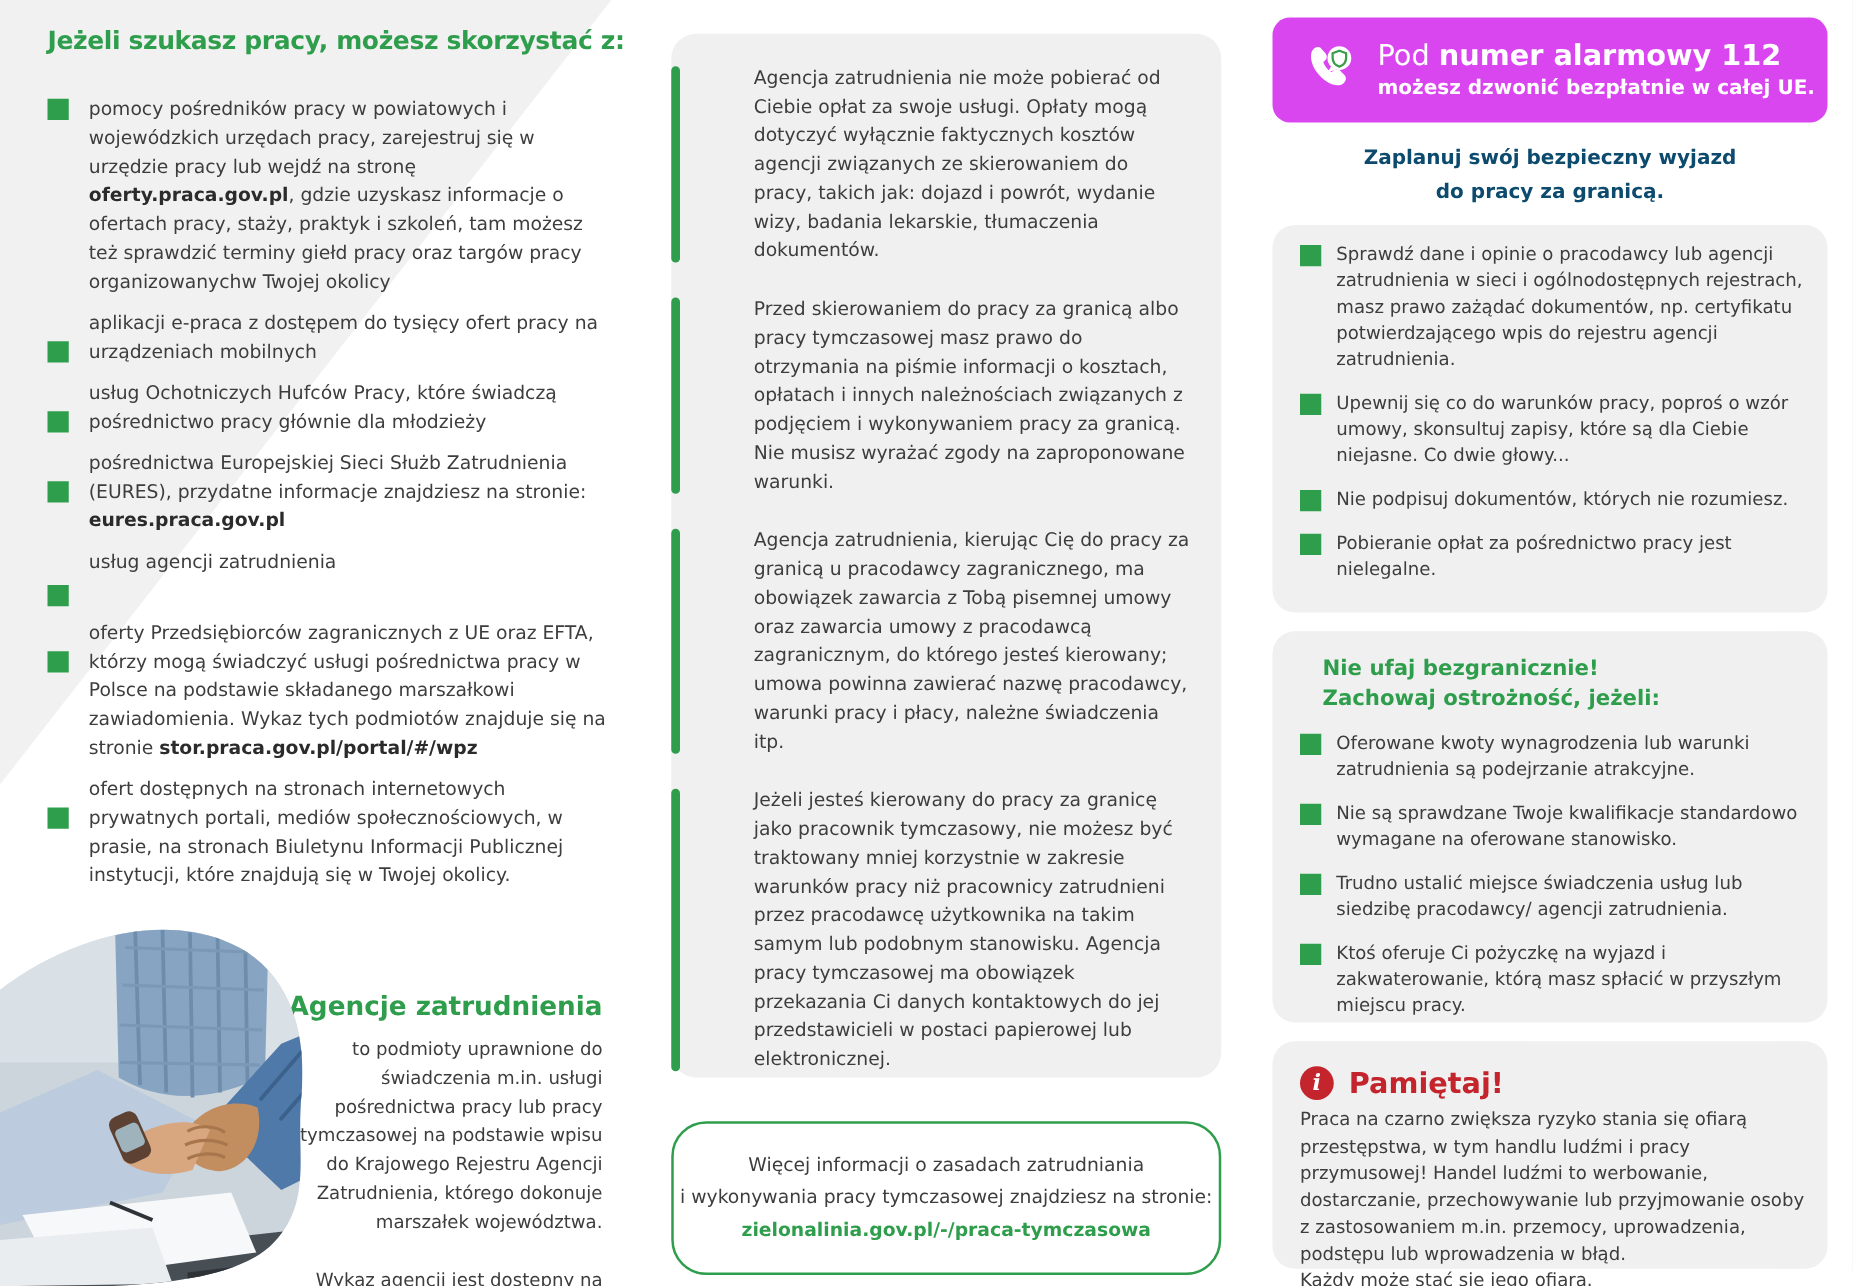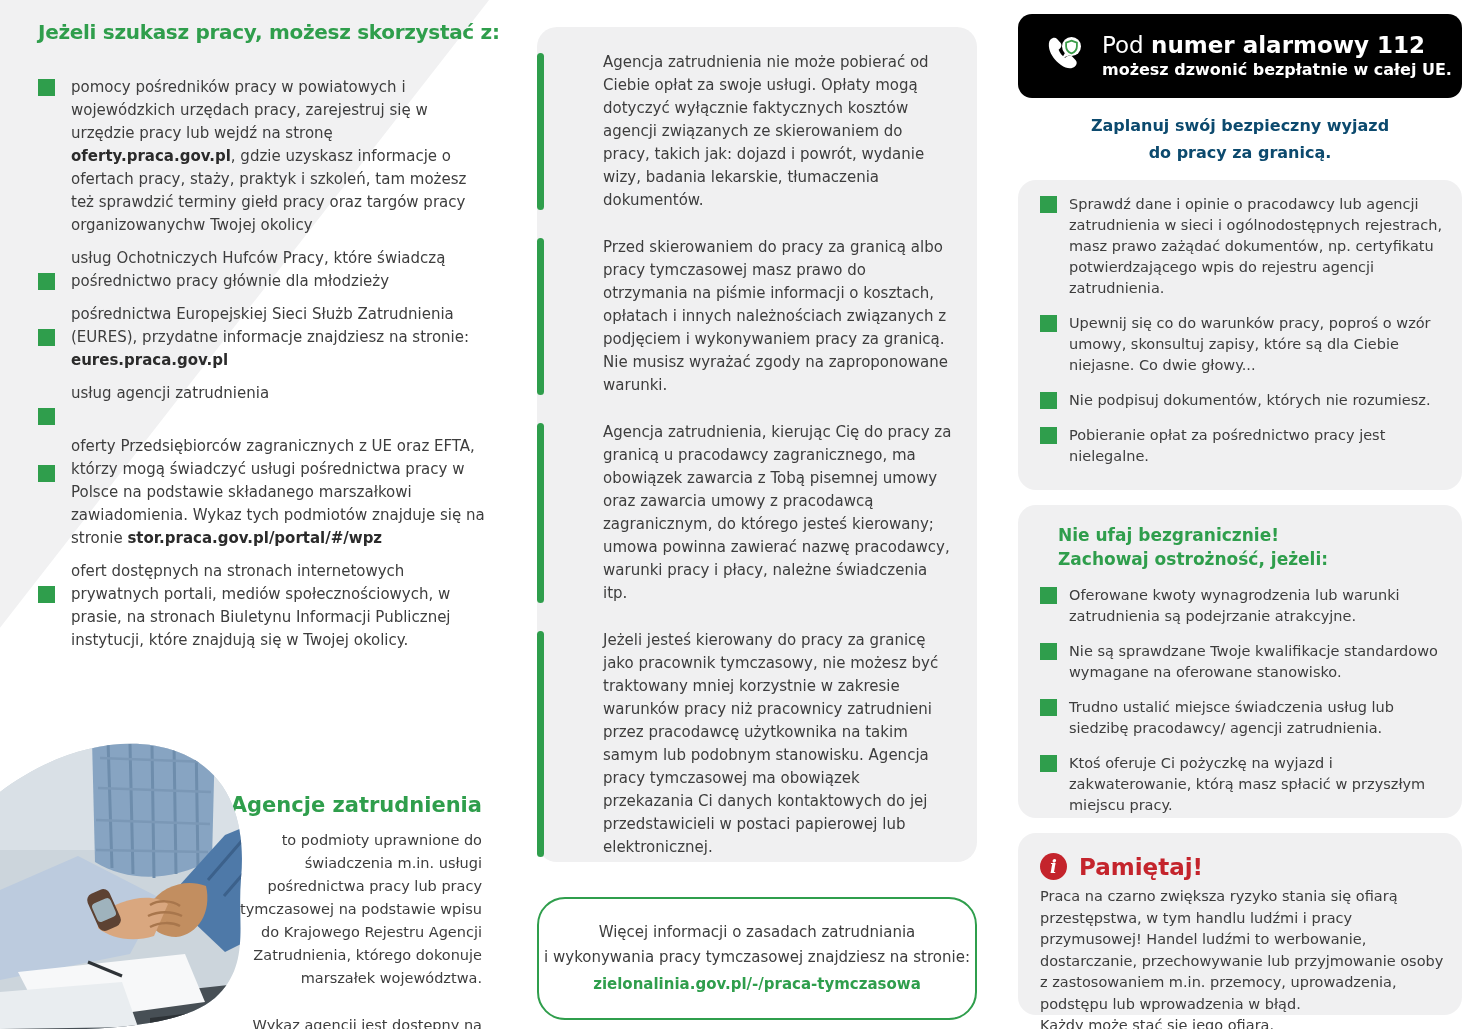--- a/index.html
+++ b/index.html
@@ -52,21 +52,21 @@
     border-radius:4px;background:#2f9e4c;}
 
   .info-box{position:absolute;left:537px;top:897px;width:440px;height:123px;
     box-sizing:border-box;border:2px solid #2f9e4c;border-radius:28px;background:#fff;
     display:flex;flex-direction:column;align-items:center;justify-content:center;
     text-align:center;font-size:15px;line-height:25px;z-index:1;}
   .info-box .glink{margin-top:2px;}
 
   
   .col-right{position:absolute;left:1018px;top:0;width:444px;z-index:1;}
-  .banner{position:absolute;left:0;top:14px;width:444px;height:84px;background:#000000;
+  .banner{position:absolute;left:0;top:14px;width:444px;height:84px;background:#d946ef;
     border-radius:14px;display:flex;align-items:center;gap:14px;box-sizing:border-box;
     padding-left:20px;color:#fff;}
   .banner .btxt .l1{font-size:23px;line-height:28px;}
   .banner .btxt .l1 .b{color:#fff;}
   .banner .btxt .l2{font-size:16px;line-height:22px;font-weight:600;}
   .sub-heading{position:absolute;left:0;top:112px;width:444px;text-align:center;
     font-size:16px;line-height:27px;font-weight:700;color:#0c4a6e;}
   .sub-heading span{display:block;}
 
   .rcard{position:absolute;left:0;width:444px;background:#f0f0f1;border-radius:18px;
@@ -92,20 +92,24 @@
 <body>
 
 <div class="wedge"></div>
 
 <div class="col-left">
   <h1 class="left-heading">Jeżeli szukasz pracy, możesz skorzystać z:</h1>
   <ul class="blist">
     <li class="bullet">
       <span class="sq"></span>
       <span class="bt"><span>pomocy pośredników pracy w powiatowych i wojewódzkich urzędach pracy, zarejestruj się w urzędzie pracy lub wejdź na stronę </span><span class="b">oferty.praca.gov.pl</span><span>, gdzie uzyskasz informacje o ofertach pracy, staży, praktyk i szkoleń, tam możesz też sprawdzić terminy giełd pracy oraz targów pracy organizowanychw Twojej okolicy</span></span>
+    </li>
+    <li class="bullet">
+      <span class="sq"></span>
+      <span class="bt"><span>aplikacji e-praca z dostępem do tysięcy ofert pracy na urządzeniach mobilnych</span></span>
     </li>
     <li class="bullet">
       <span class="sq"></span>
       <span class="bt"><span>usług Ochotniczych Hufców Pracy, które świadczą pośrednictwo pracy głównie dla młodzieży</span></span>
     </li>
     <li class="bullet">
       <span class="sq"></span>
       <span class="bt"><span>pośrednictwa Europejskiej Sieci Służb Zatrudnienia (EURES), przydatne informacje znajdziesz na stronie: </span><span class="b">eures.praca.gov.pl</span></span>
     </li>
     <li class="bullet">

